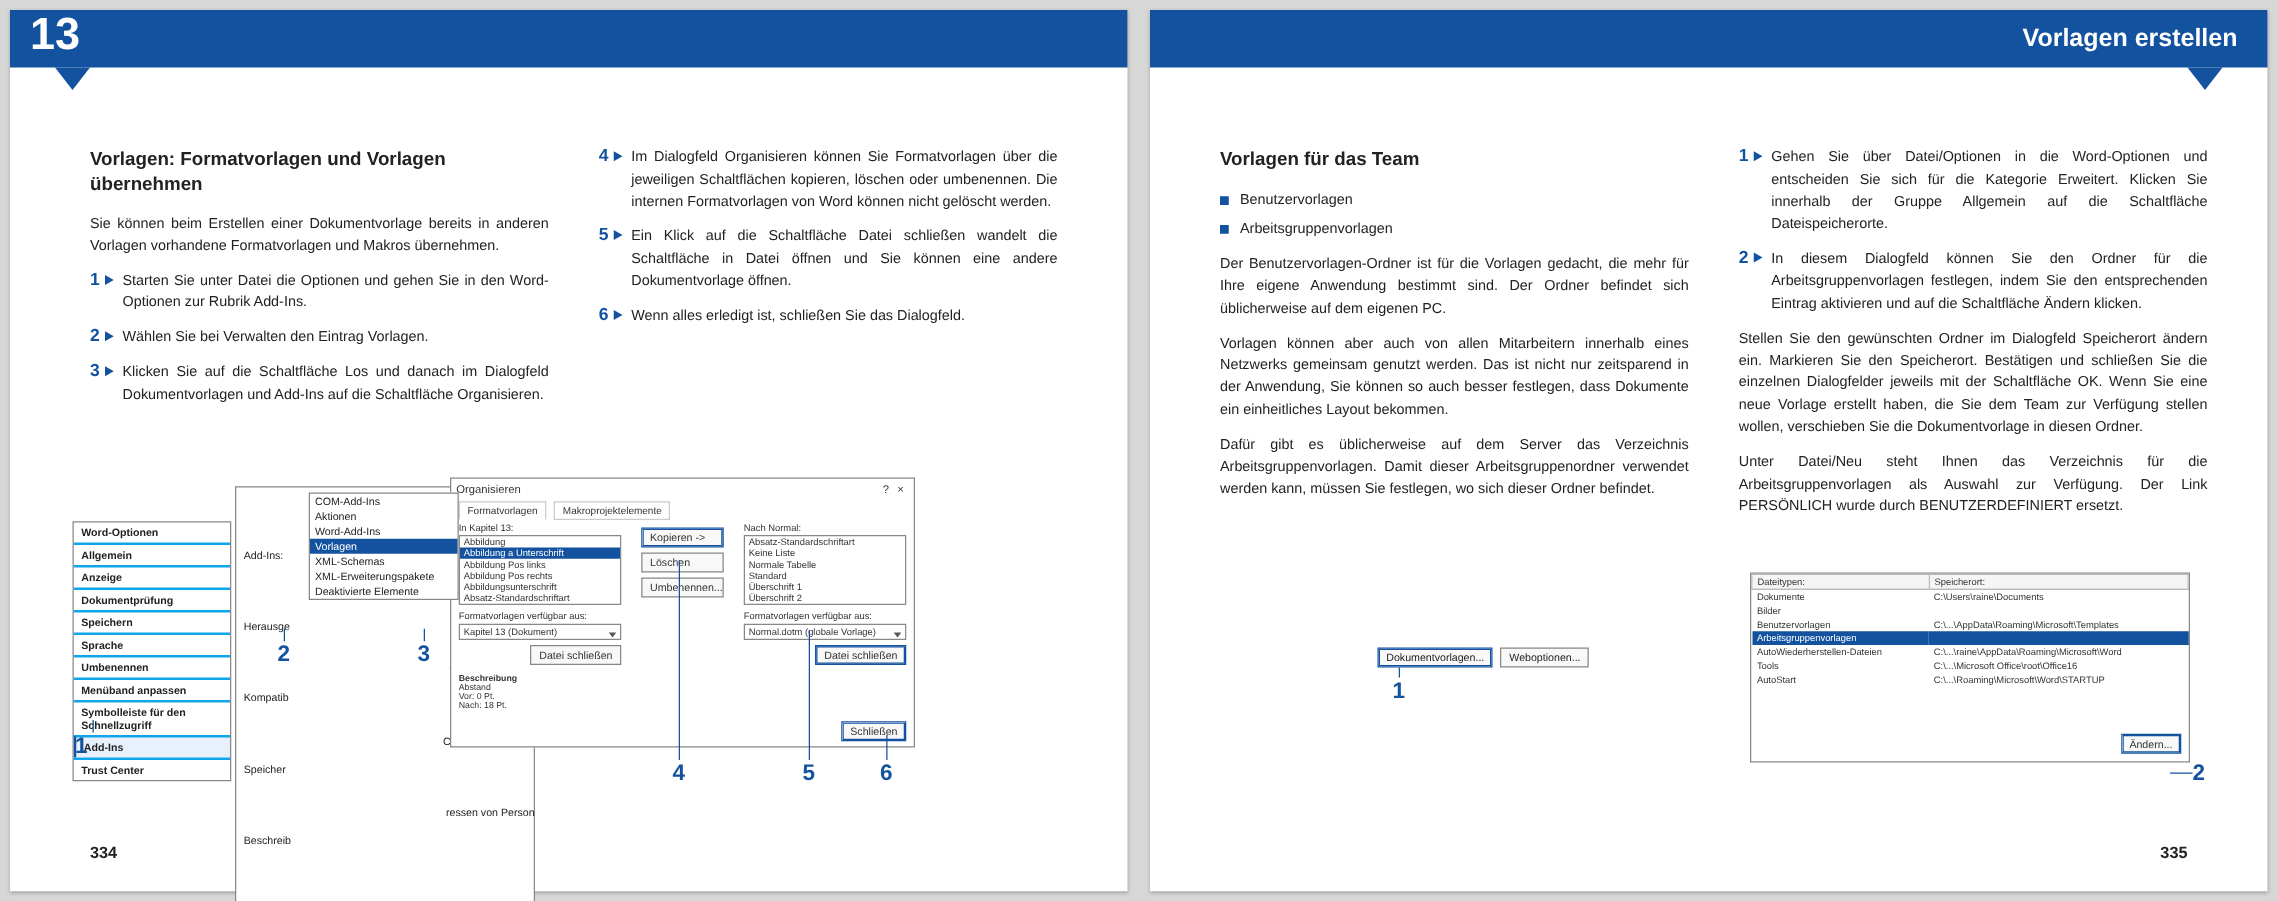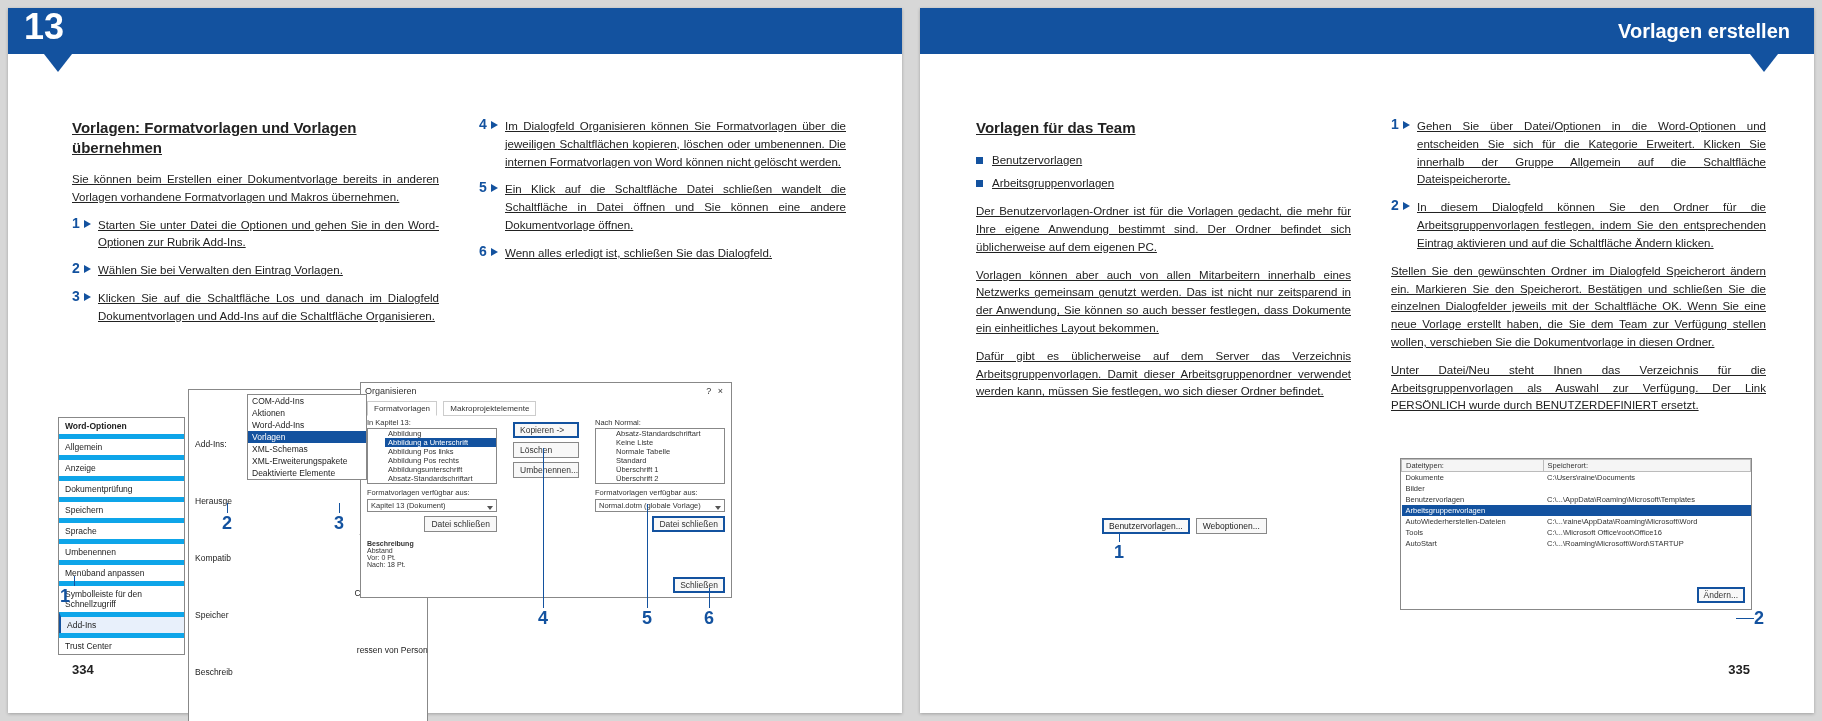--- a/index.html
+++ b/index.html
@@ -75,21 +75,20 @@
     right: 56px;
     bottom: 50px;
   }
   .content.right {
     left: 56px;
     right: 48px;
   }
   .cols {
     display: flex;
     gap: 40px;
-    text-decoration: underline;
   }
   .col {
     flex: 1;
     font-size: 11.5px;
     line-height: 1.55;
   }
   h3.section {
     font-size: 15px;
     font-weight: 700;
     margin: 0 0 14px 0;
@@ -132,21 +131,21 @@
   }
   ul.blue-sq li::before {
     content: "";
     position: absolute;
     left: 0; top: 5px;
     width: 7px; height: 7px;
     background: var(--brand-blue);
   }
   .page-num {
     position: absolute;
-    bottom: 36px;
+    bottom: 24px;
     font-size: 13px;
     font-weight: 700;
   }
   .page-num.left { left: 64px; }
   .page-num.right { right: 64px; }
 
   
   .dialog {
     position: absolute;
     background: #fff;
@@ -188,21 +187,22 @@
     border: 1px solid #888;
     background: #fff;
     font-size: 8.5px;
   }
   .word-options .title {
     padding: 3px 6px;
     font-weight: 600;
   }
   .word-options .item {
     padding: 3px 6px;
-    border-top: 5px solid #0ea5e9;
+    border-top: 2px solid #0ea5e9;
+    font-weight: bold;
   }
   .word-options .item.sel { background: #e8f0fb; border-left: 2px solid var(--brand-blue); }
 
   
   .manage-card {
     position: absolute;
     left: 116px; top: 271px;
     width: 226px;
     border: 1px solid #888;
     background: #fff;
@@ -265,21 +265,21 @@
     gap: 16px;
     padding: 0 6px 4px 6px;
   }
   .listbox {
     border: 1px solid #888;
     height: 54px;
     overflow: hidden;
     padding: 0;
     font-size: 7.5px;
   }
-  .listbox .li { padding: 0 3px; line-height: 9px; margin-left: 17px; }
+  .listbox .li { padding: 0 3px; line-height: 9px; }
   .listbox .li.sel { background: var(--brand-blue); color:#fff; }
   .mid-btns {
     display:flex; flex-direction:column; gap:4px;
     width: 66px;
     padding-top: 4px;
   }
   .side { flex:1; }
   .small-label { font-size:7.5px; margin-bottom:1px; }
   .combo {
     border: 1px solid #888;
@@ -588,21 +588,21 @@
             <span class="step-num">2</span>
             <span class="step-arrow"></span>
             <span>In diesem Dialogfeld können Sie den Ordner für die Arbeitsgruppenvorlagen festlegen, indem Sie den entsprechenden Eintrag aktivieren und auf die Schaltfläche Ändern klicken.</span>
           </div>
           <p class="body">Stellen Sie den gewünschten Ordner im Dialogfeld Speicherort ändern ein. Markieren Sie den Speicherort. Bestätigen und schließen Sie die einzelnen Dialogfelder jeweils mit der Schaltfläche OK. Wenn Sie eine neue Vorlage erstellt haben, die Sie dem Team zur Verfügung stellen wollen, verschieben Sie die Dokumentvorlage in diesen Ordner.</p>
           <p class="body">Unter Datei/Neu steht Ihnen das Verzeichnis für die Arbeitsgruppenvorlagen als Auswahl zur Verfügung. Der Link PERSÖNLICH wurde durch BENUTZERDEFINIERT ersetzt.</p>
         </div>
       </div>
 
       <div class="btn-cluster">
-        <span class="btn sel">Benutzervorlagen...</span>
+        <span class="btn sel">Dokumentvorlagen...</span>
         <span class="btn">Weboptionen...</span>
       </div>
 
       <div class="dialog locations">
         <table>
           <thead>
             <tr>
               <th>Dateitypen:</th>
               <th>Speicherort:</th>
             </tr>

